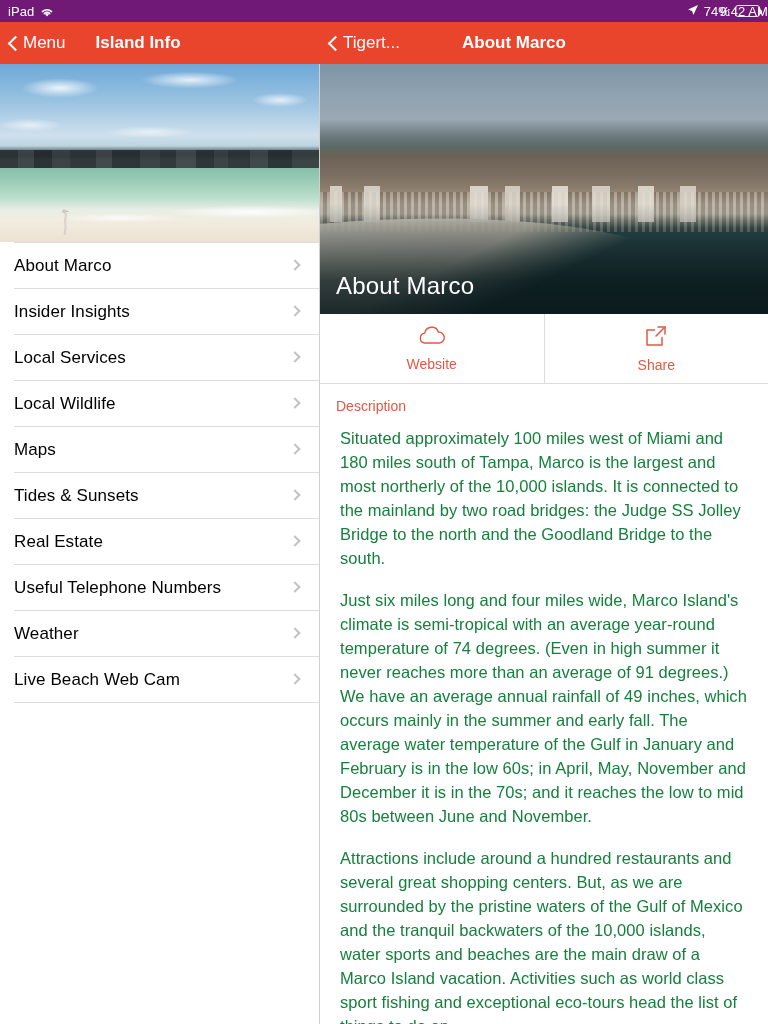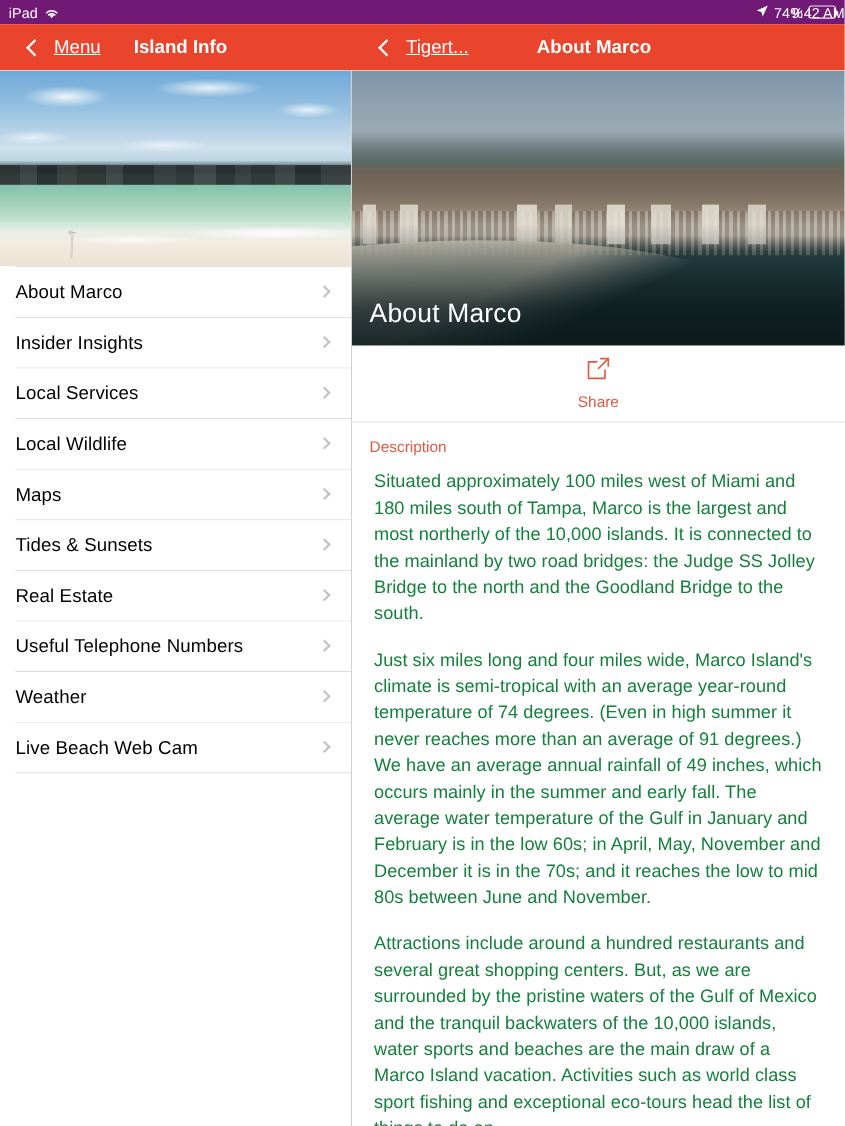--- a/index.html
+++ b/index.html
@@ -41,23 +41,23 @@
 
   
   .navbar {
     position: absolute; top: 22px; height: 42px;
     background: #E8452C; color: #fff;
     display: flex; align-items: center;
   }
   .nav-left  { left: 0;   width: 320px; }
   .nav-right { left: 320px; width: 448px; }
   .back-btn {
-    display: flex; align-items: center; gap: 12px;
-    padding-left: 26px; cursor: pointer;
-    font-size: 17px; color: #fff; font-weight: 400; text-decoration: underline;
+    display: flex; align-items: center; gap: 2px;
+    padding-left: 10px; cursor: pointer;
+    font-size: 17px; color: #fff; font-weight: 400;
   }
   .chev-back {
     display: inline-block; width: 11px; height: 11px;
     border-left: 2.6px solid #fff; border-bottom: 2.6px solid #fff;
     transform: rotate(45deg); margin-top: 1px;
   }
   .nav-title {
     font-size: 17px; font-weight: bold; color: #fff;
   }
   .nav-left .nav-title  { margin-left: 30px; text-align: right; }
@@ -320,20 +320,28 @@
       <div class="townline"></div>
       <div class="towers"></div>
       <div class="beachcurve"></div>
       <div class="scrim"></div>
       <div class="hero-title">About Marco</div>
     </div>
 
     <div class="actions">
       <div class="action-btn">
         <span>
+          <svg width="30" height="20" viewBox="0 0 30 20" aria-hidden="true">
+            <path d="M7.5 17 A5 5 0 0 1 7.8 7.1 A7 7 0 0 1 21.4 6.2 A4.9 4.9 0 0 1 22.4 17 Z" fill="none" stroke="#E05A42" stroke-width="1.4" stroke-linejoin="round"></path>
+          </svg>
+        </span>
+        <span class="action-label">Website</span>
+      </div>
+      <div class="action-btn">
+        <span>
           <svg width="22" height="22" viewBox="0 0 22 22" aria-hidden="true">
             <path d="M13 2 H20 V9" fill="none" stroke="#E05A42" stroke-width="1.5" stroke-linecap="round" stroke-linejoin="round"></path>
             <path d="M20 2 L11 11" fill="none" stroke="#E05A42" stroke-width="1.5" stroke-linecap="round"></path>
             <path d="M17 12.5 V20 H2 V5 H9.5" fill="none" stroke="#E05A42" stroke-width="1.5" stroke-linecap="round" stroke-linejoin="round"></path>
           </svg>
         </span>
         <span class="action-label">Share</span>
       </div>
     </div>
 

